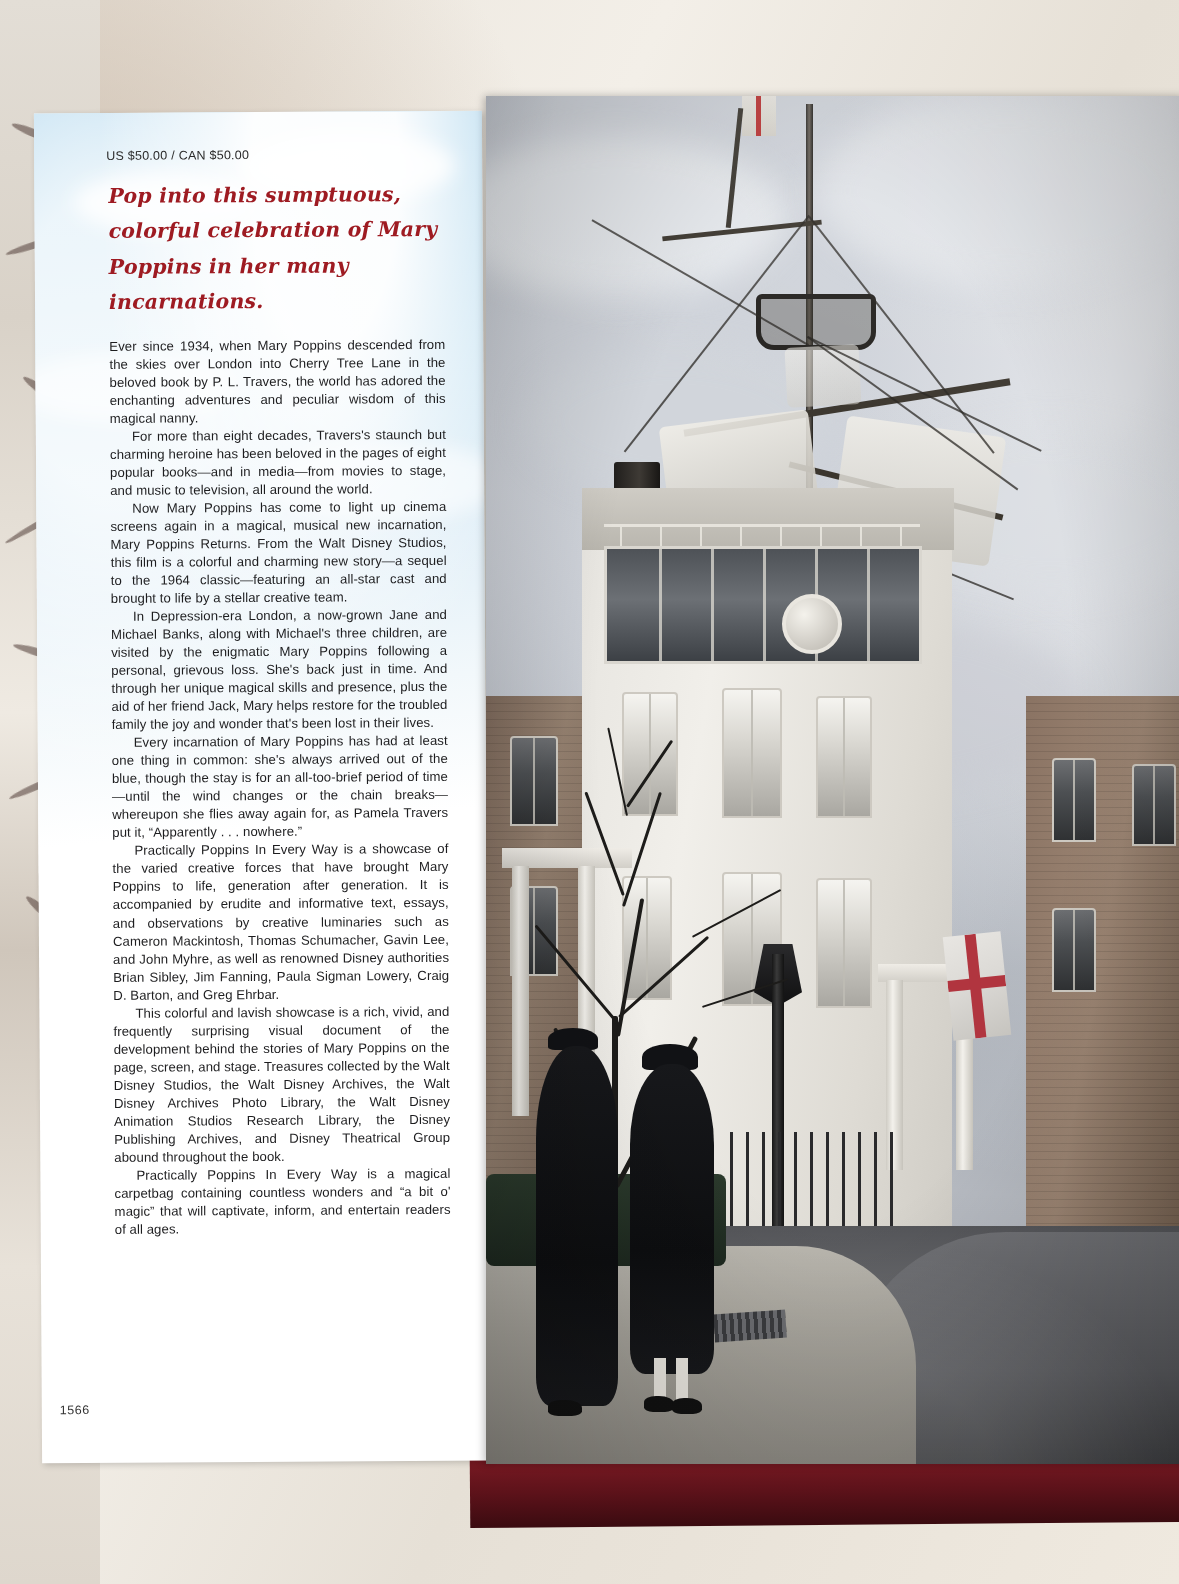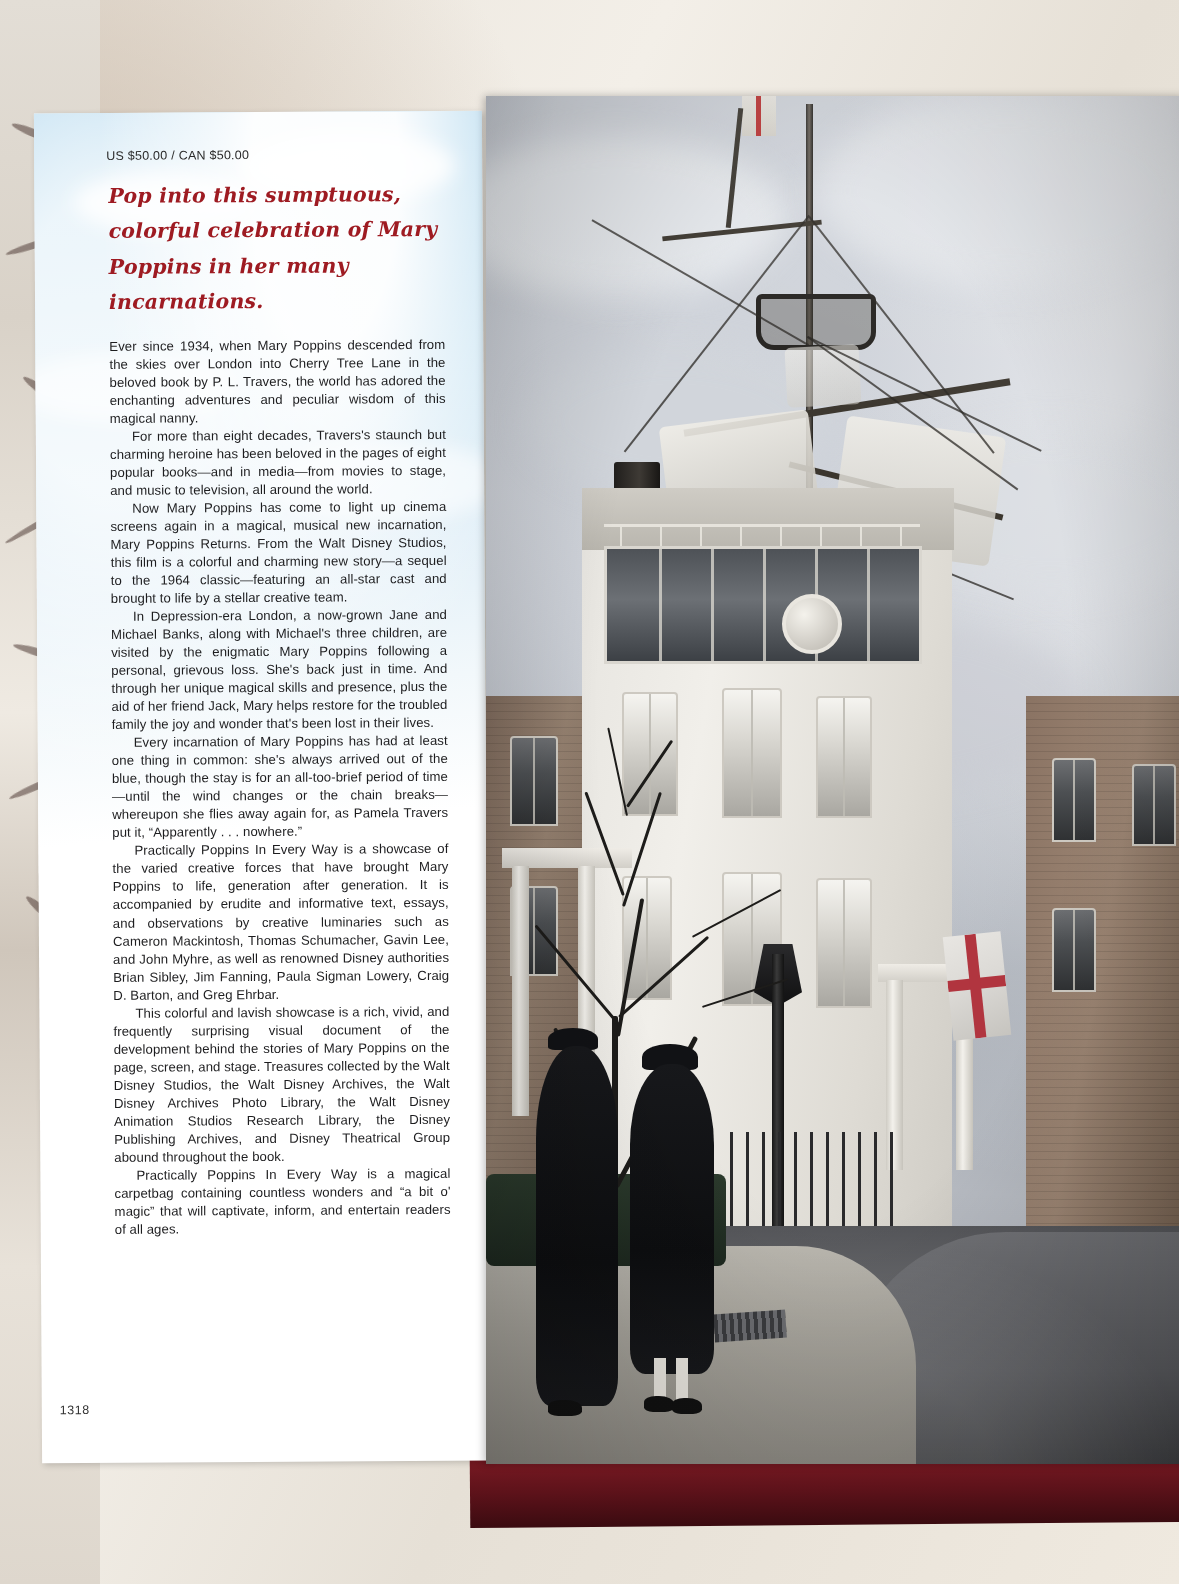--- a/index.html
+++ b/index.html
@@ -469,21 +469,21 @@
         <p>For more than eight decades, Travers's staunch but charming heroine has been beloved in the pages of eight popular books—and in media—from movies to stage, and music to television, all around the world.</p>
         <p>Now Mary Poppins has come to light up cinema screens again in a magical, musical new incarnation, Mary Poppins Returns. From the Walt Disney Studios, this film is a colorful and charming new story—a sequel to the 1964 classic—featuring an all-star cast and brought to life by a stellar creative team.</p>
         <p>In Depression-era London, a now-grown Jane and Michael Banks, along with Michael's three children, are visited by the enigmatic Mary Poppins following a personal, grievous loss. She's back just in time. And through her unique magical skills and presence, plus the aid of her friend Jack, Mary helps restore for the troubled family the joy and wonder that's been lost in their lives.</p>
         <p>Every incarnation of Mary Poppins has had at least one thing in common: she's always arrived out of the blue, though the stay is for an all-too-brief period of time—until the wind changes or the chain breaks—whereupon she flies away again for, as Pamela Travers put it, “Apparently . . . nowhere.”</p>
         <p>Practically Poppins In Every Way is a showcase of the varied creative forces that have brought Mary Poppins to life, generation after generation. It is accompanied by erudite and informative text, essays, and observations by creative luminaries such as Cameron Mackintosh, Thomas Schumacher, Gavin Lee, and John Myhre, as well as renowned Disney authorities Brian Sibley, Jim Fanning, Paula Sigman Lowery, Craig D. Barton, and Greg Ehrbar.</p>
         <p>This colorful and lavish showcase is a rich, vivid, and frequently surprising visual document of the development behind the stories of Mary Poppins on the page, screen, and stage. Treasures collected by the Walt Disney Studios, the Walt Disney Archives, the Walt Disney Archives Photo Library, the Walt Disney Animation Studios Research Library, the Disney Publishing Archives, and Disney Theatrical Group abound throughout the book.</p>
         <p>Practically Poppins In Every Way is a magical carpetbag containing countless wonders and “a bit o' magic” that will captivate, inform, and entertain readers of all ages.</p>
       </div>
     </div>
 
-    <div class="folio">1318</div>
+    <div class="folio">1566</div>
   </div>
 
   <div class="cover">
     <div class="sky"></div>
     <div class="sky-cloud" style="left:-40px;top:40px;width:340px;height:160px;background:rgba(235,237,240,.75);"></div>
     <div class="sky-cloud" style="left:330px;top:0px;width:380px;height:190px;background:rgba(228,230,234,.8);"></div>
     <div class="sky-cloud" style="left:40px;top:250px;width:300px;height:150px;background:rgba(210,213,219,.7);"></div>
     <div class="sky-cloud" style="left:400px;top:330px;width:330px;height:170px;background:rgba(220,222,227,.65);"></div>
     <div class="sky-cloud" style="left:180px;top:520px;width:420px;height:180px;background:rgba(200,203,210,.55);"></div>
 

